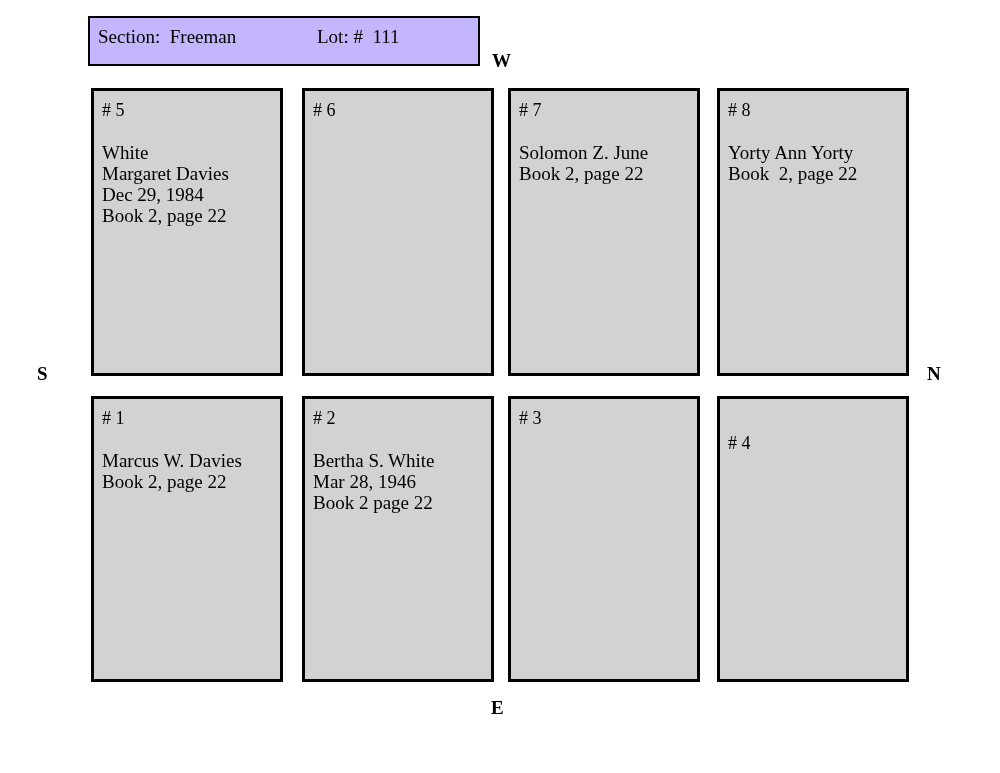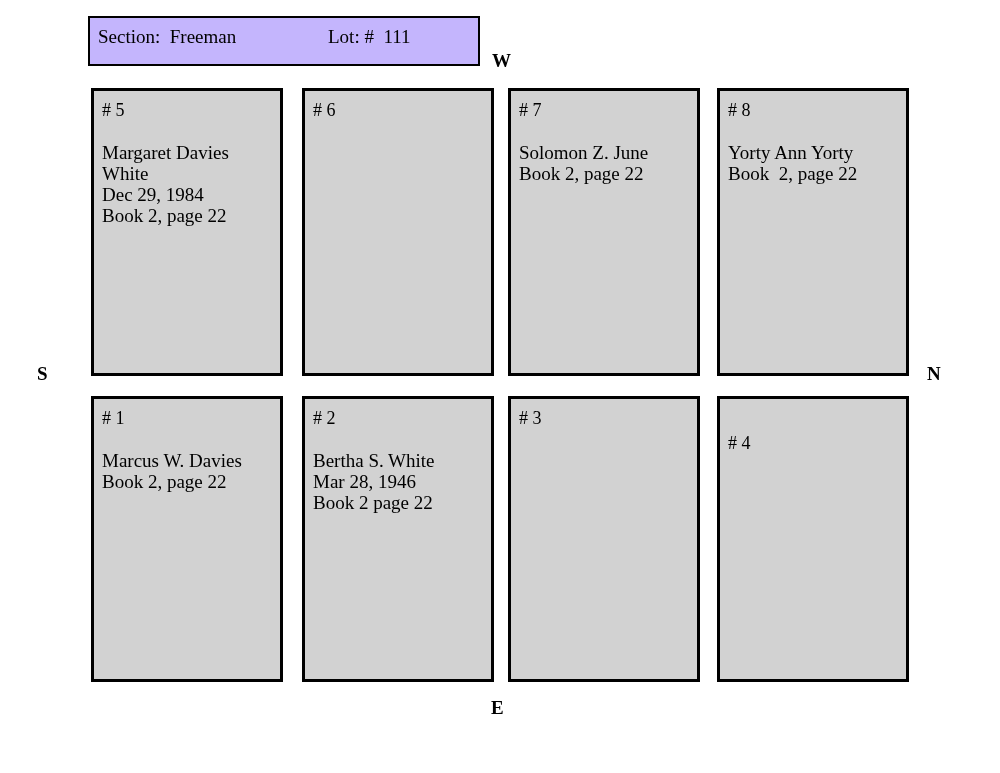--- a/index.html
+++ b/index.html
@@ -42,21 +42,20 @@
     line-height: 24px;
     white-space: pre;
   }
   .hdr-lot {
     position: absolute;
     left: 227px;
     top: 0;
     font-size: 19px;
     line-height: 24px;
     white-space: pre;
-    margin-left: 11px;
   }
 
   
   .compass {
     position: absolute;
     font-family: "Liberation Serif", "DejaVu Serif", serif;
     font-weight: bold;
     font-size: 19px;
     line-height: 19px;
   }
@@ -117,22 +116,22 @@
 
 <div class="compass" id="compass-w">W</div>
 <div class="compass" id="compass-s">S</div>
 <div class="compass" id="compass-n">N</div>
 <div class="compass" id="compass-e">E</div>
 
 <div id="plot-grid">
     <div class="plot col-1 row-top">
       <div class="plot-number at-top"># 5</div>
       <div class="plot-lines">
+        <div class="plot-line">White</div>
         <div class="plot-line">Margaret Davies</div>
-        <div class="plot-line">White</div>
         <div class="plot-line">Dec 29, 1984</div>
         <div class="plot-line">Book 2, page 22</div>
       </div>
     </div>
     <div class="plot col-2 row-top">
       <div class="plot-number at-top"># 6</div>
     </div>
     <div class="plot col-3 row-top">
       <div class="plot-number at-top"># 7</div>
       <div class="plot-lines">

